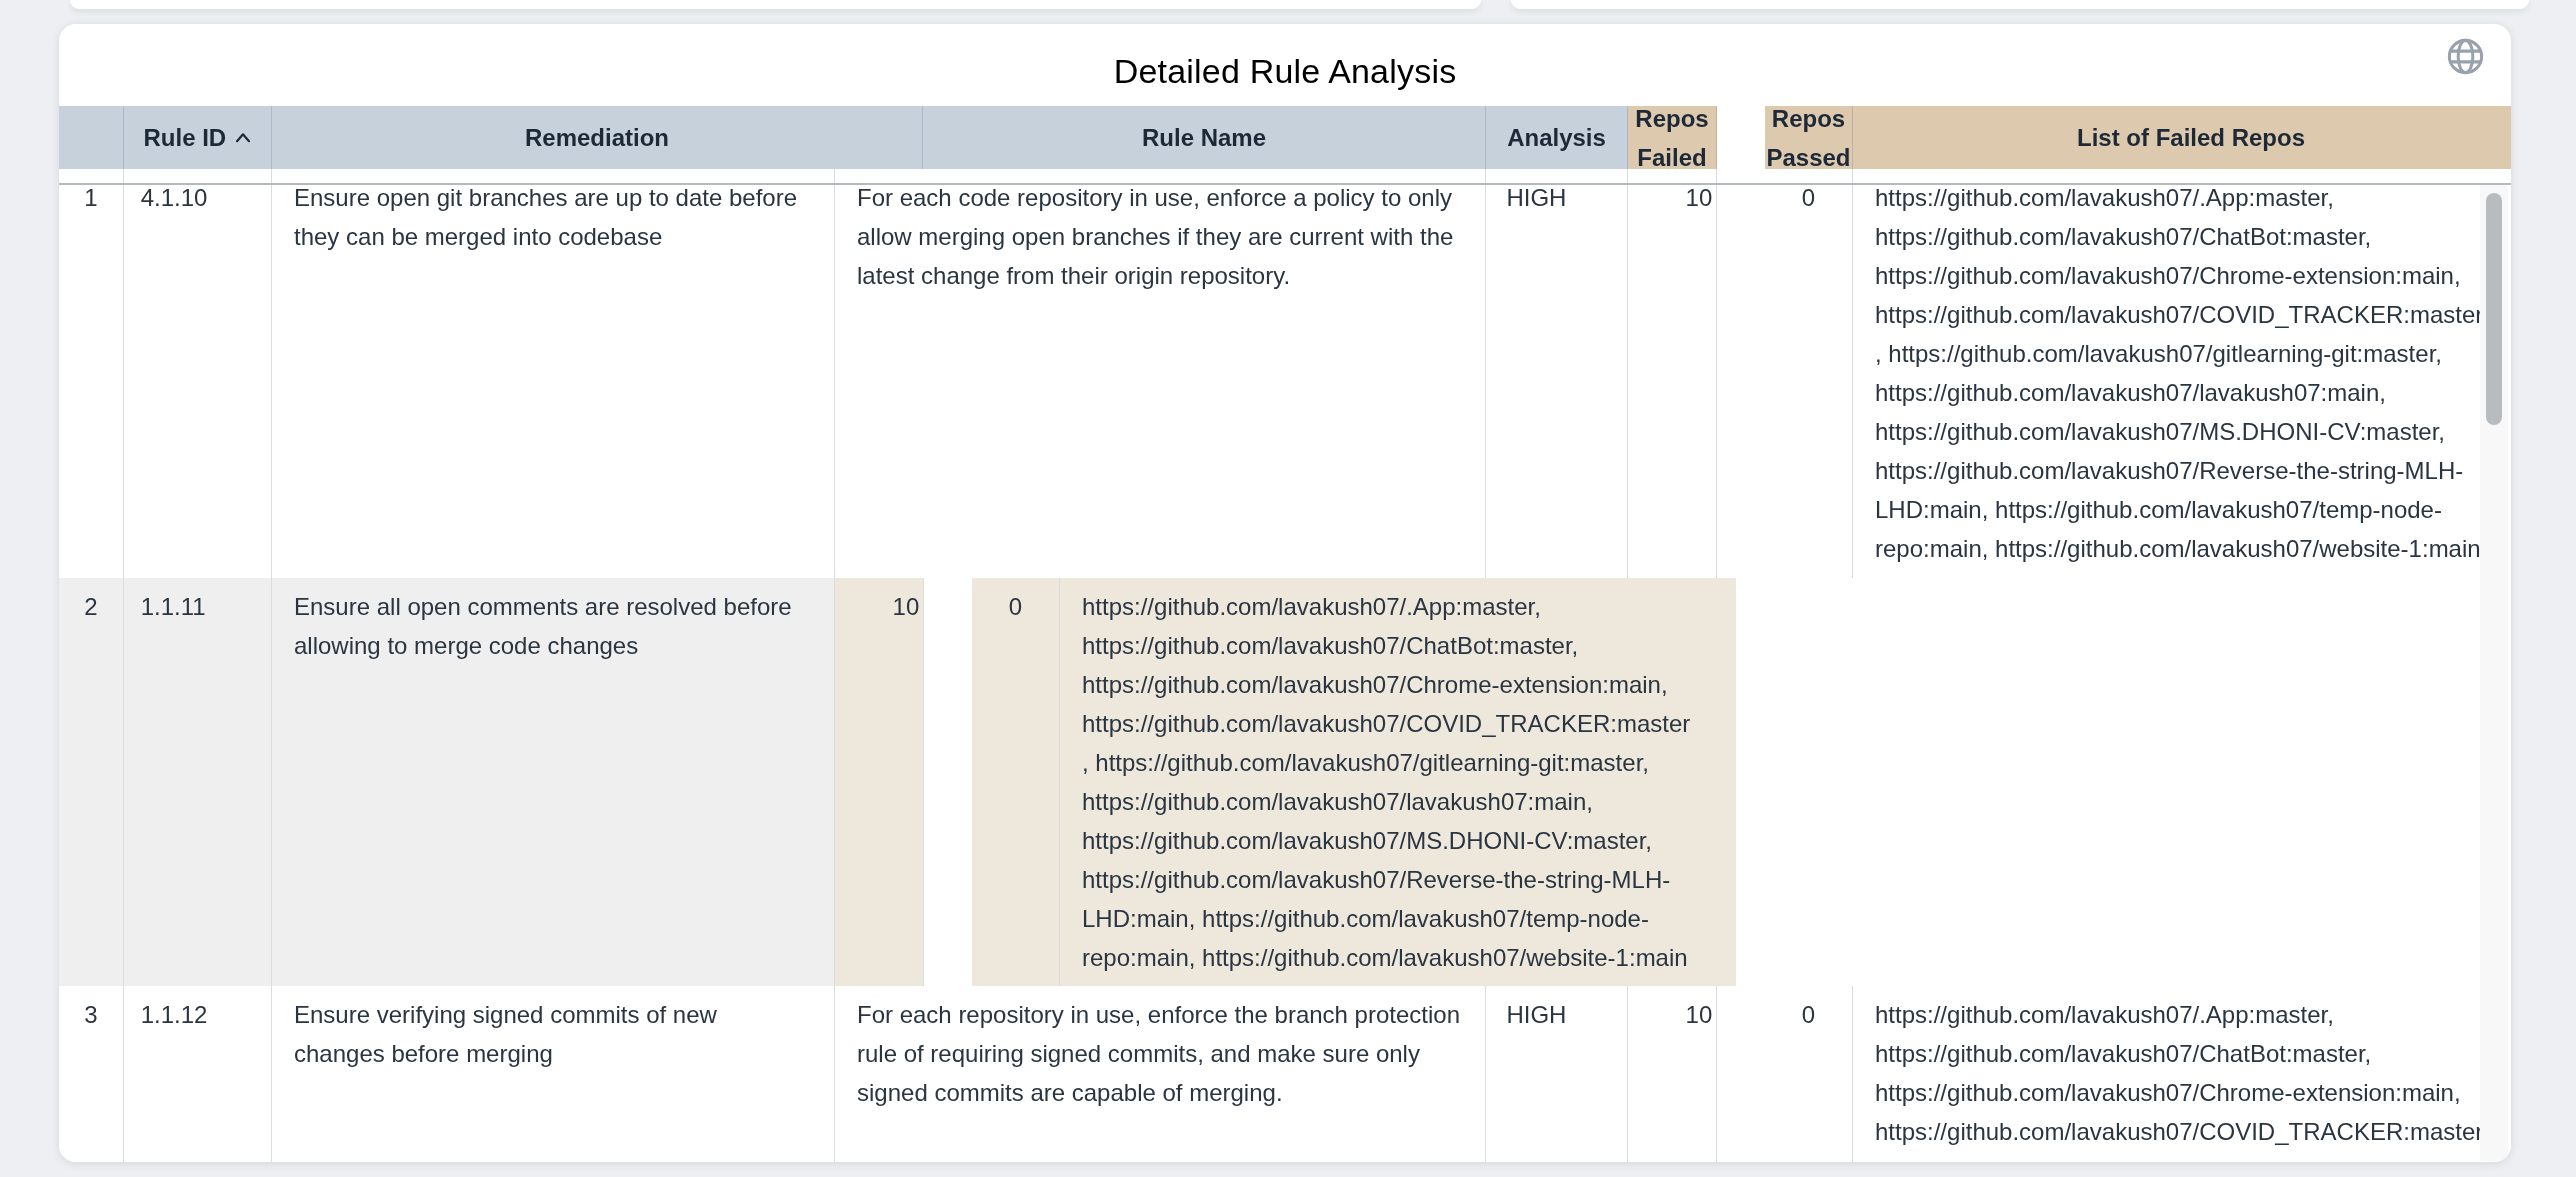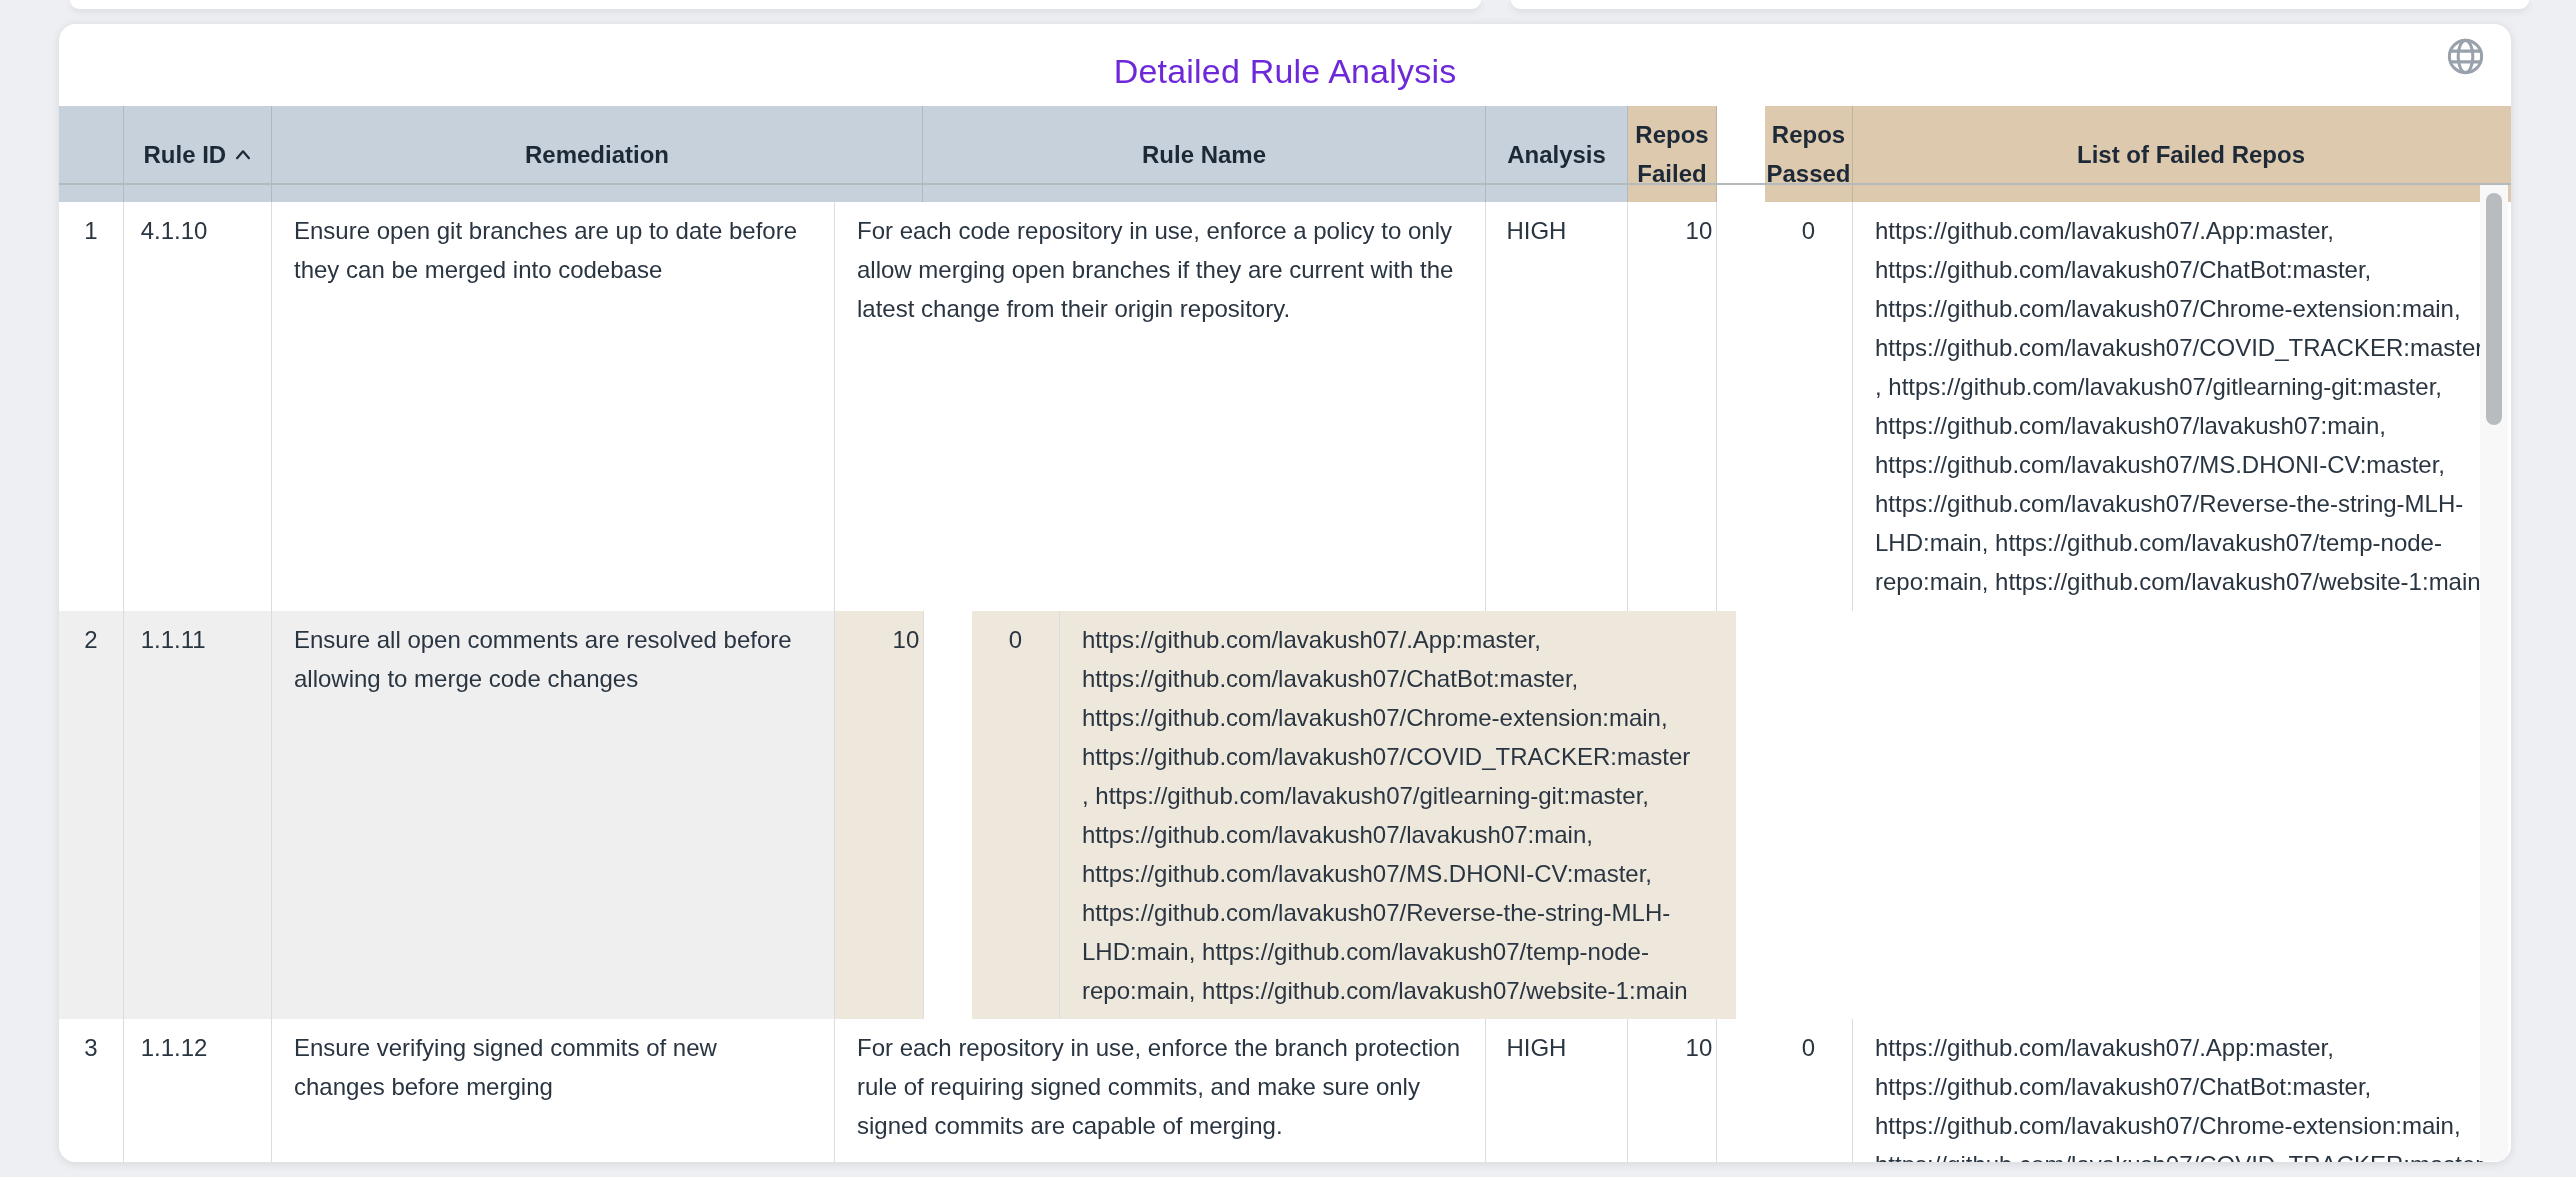--- a/index.html
+++ b/index.html
@@ -23,21 +23,21 @@
 
   
   .card {
     position: absolute; left: 59px; top: 24px; width: 2452px; height: 1138px;
     background: #ffffff; border-radius: 16.7px; overflow: hidden;
     box-shadow: 0 1.9px 9.3px rgba(16,24,40,0.10);
   }
   .card-title {
     position: absolute; top: 28px; left: 0; width: 100%;
     text-align: center; font-size: 34px; font-weight: 500;
-    color: #6d28d9; letter-spacing: 0.2px;
+    color: #000000; letter-spacing: 0.2px;
   }
   .globe {
     position: absolute; top: 11px; right: 24px; width: 43px; height: 43px;
     color: #99a1ac; cursor: pointer;
   }
   .globe svg { width: 100%; height: 100%; display: block; }
 
   
   .table-wrap { position: absolute; left: 0; top: 82px; width: 2422px; }
   .tr { display: flex; align-items: stretch; }
@@ -48,21 +48,21 @@
   .c-num  { width: 65px;  text-align: center; }
   .c-id   { width: 148px; }
   .c-name { width: 563px; }
   .c-rem  { width: 651px; }
   .c-sev  { width: 142px; }
   .c-fail { width: 89px;  text-align: right; }
   .c-pass { width: 88px;  text-align: center; margin-left: 48px; }
   .c-list { width: 676px; }
 
   
-  .thead { height: 96px; }
+  .thead { height: 63px; }
   .thead .th {
     display: flex; align-items: center; justify-content: center;
     text-align: center; font-weight: 700; color: #1e2937;
     background: #c7d1dc; border-right: 1.9px solid rgba(52,64,80,0.16);
     padding: 0 5.6px; cursor: pointer;
   }
   .thead .th.warm { background: #dcc9ae; }
   .thead .th:last-child { border-right: none; }
   .header-underline {
     position: absolute; left: 0; top: 159px; width: 2452px; height: 1.9px;

